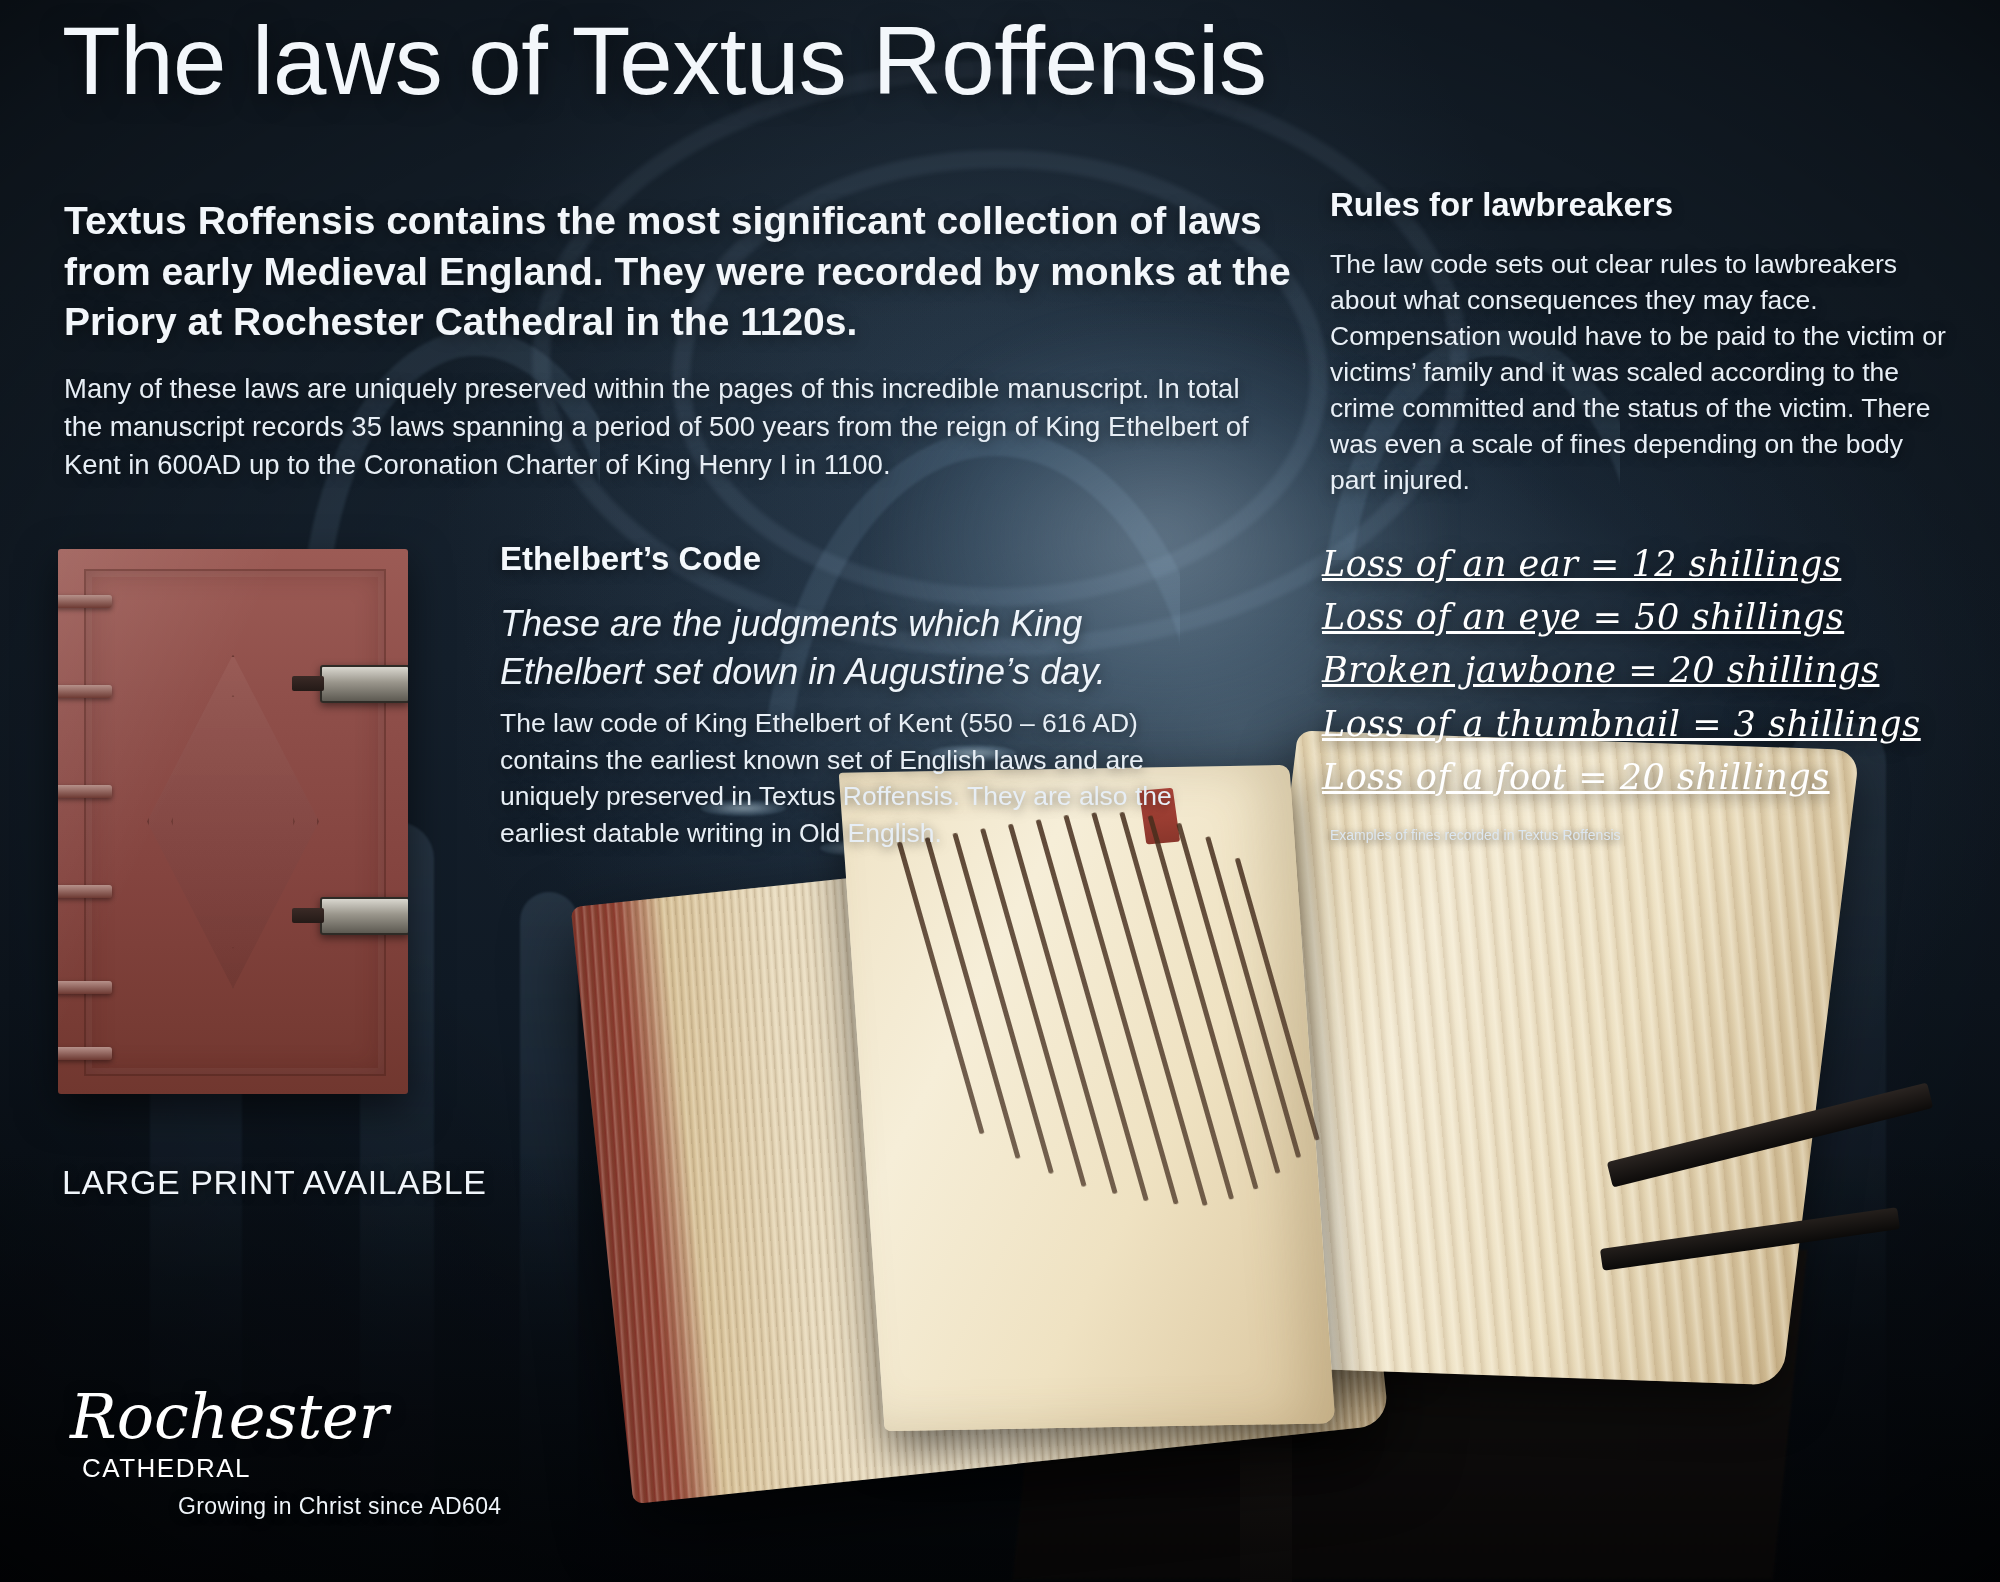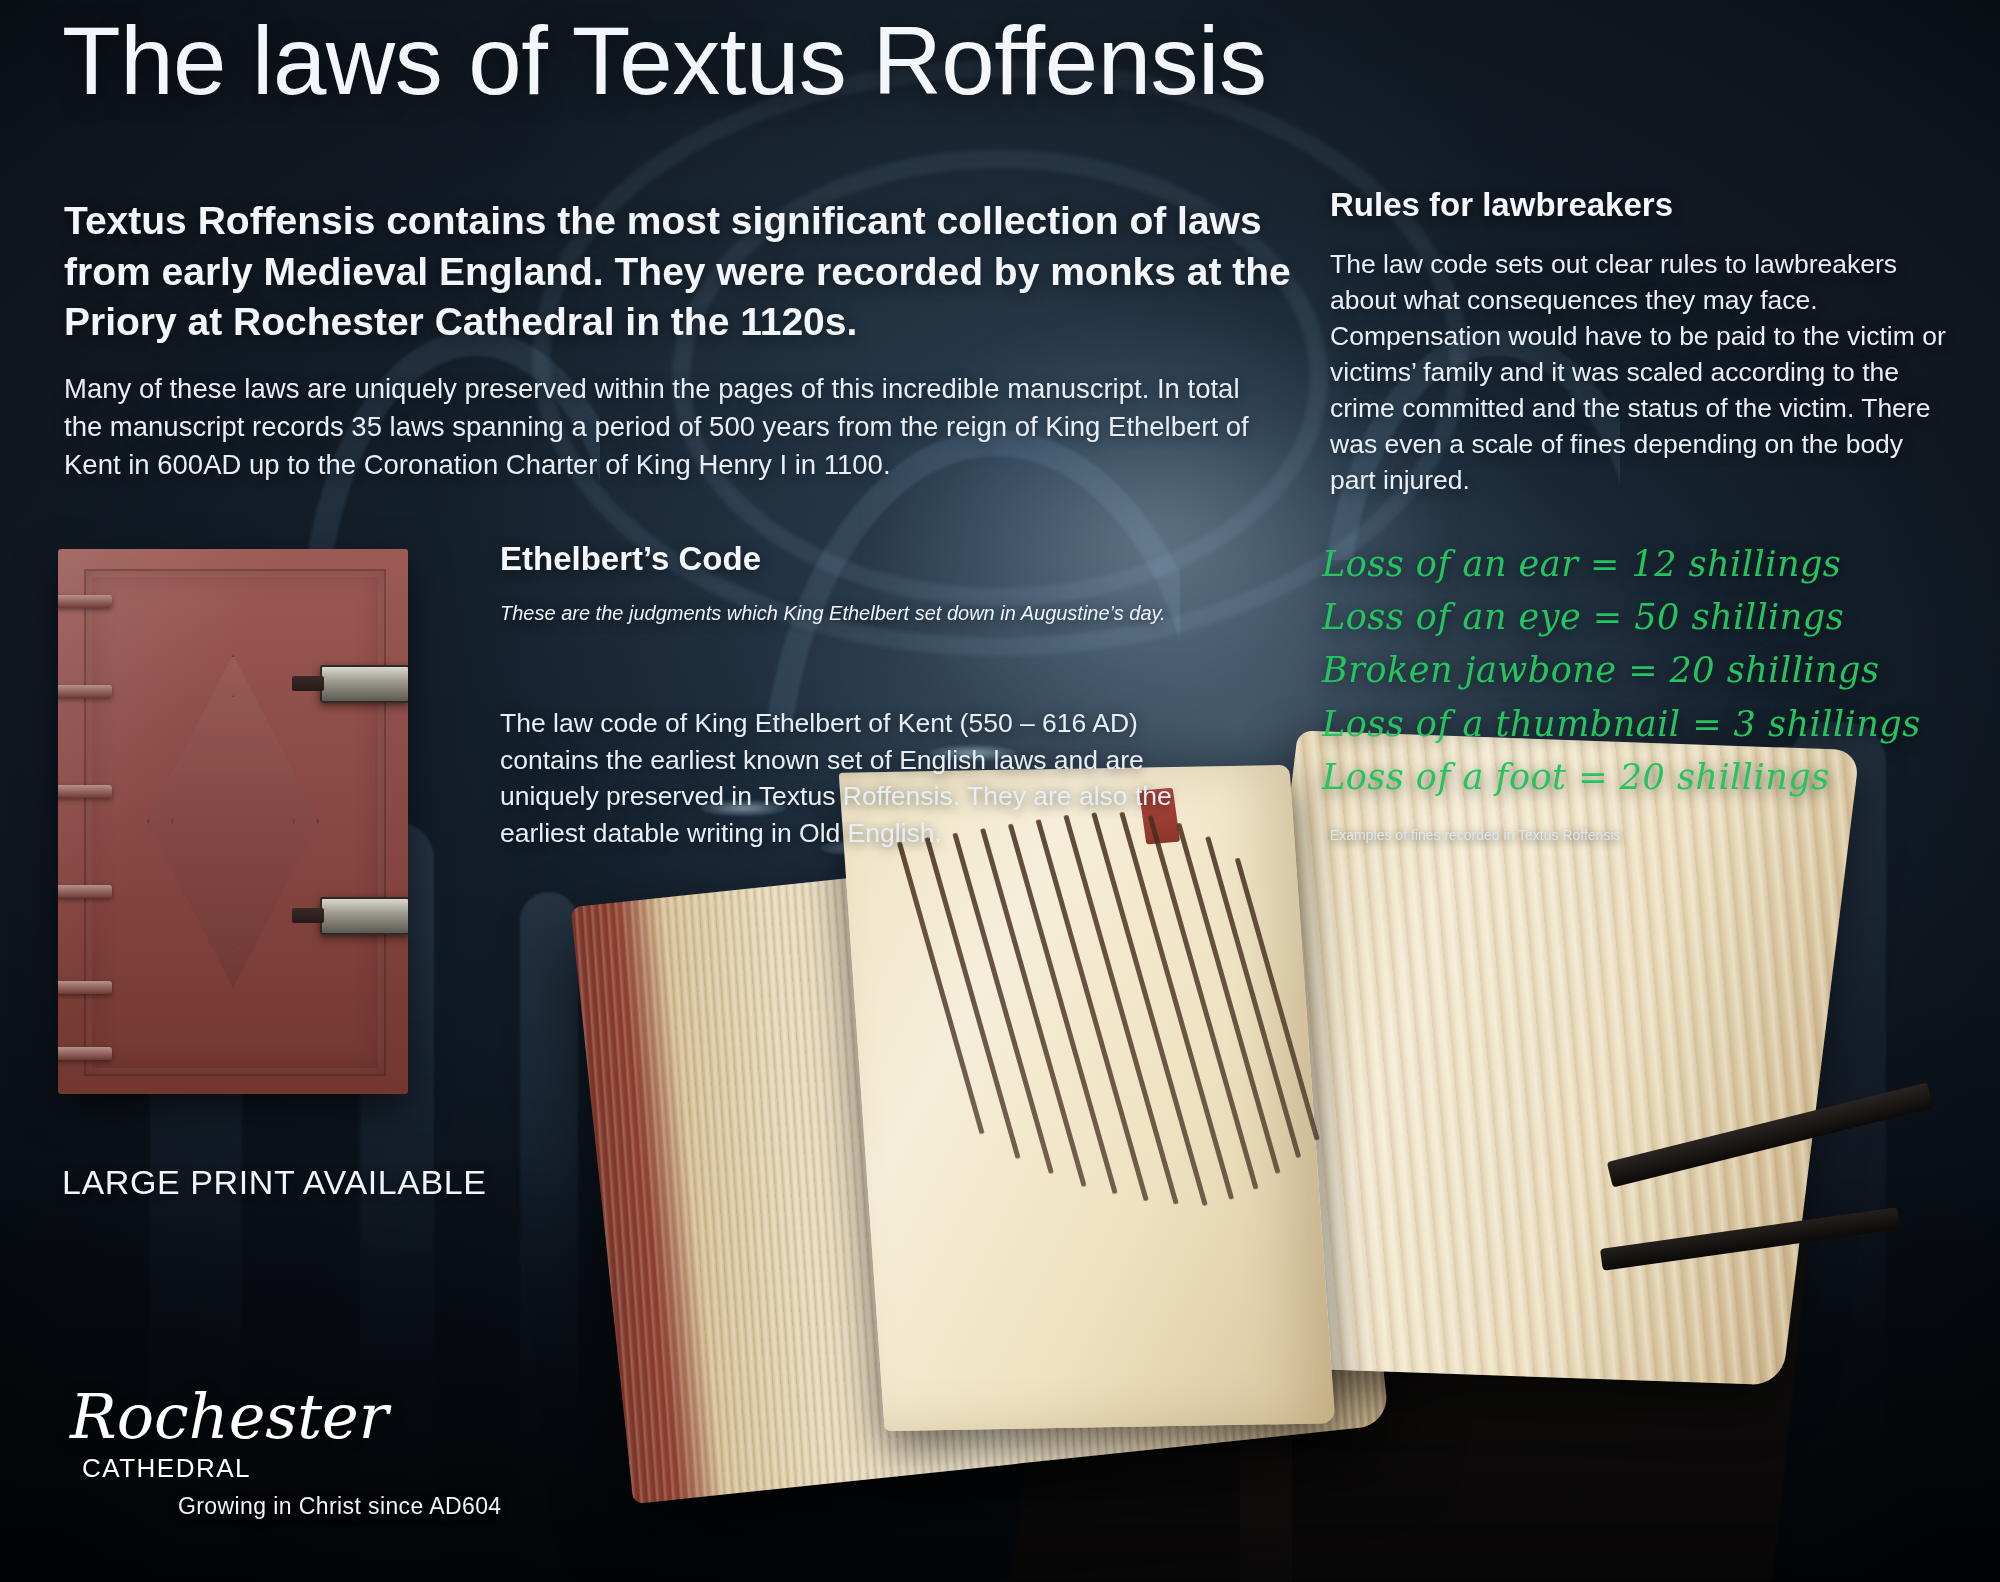--- a/index.html
+++ b/index.html
@@ -141,23 +141,24 @@
   }
   .fines {
     position: absolute;
     left: 1322px;
     top: 538px;
     width: 660px;
     font-family: "DejaVu Serif", serif;
     font-style: italic;
     font-size: 35px;
     line-height: 1.52;
-    color: #22c55e;
+    color: #ffffff;
     text-shadow: 0 3px 16px rgba(0,0,0,0.6);
     letter-spacing: 0.5px;
+    text-decoration: underline;
   }
   .fines div { white-space: nowrap; }
   .fines-caption {
     position: absolute;
     left: 1330px;
     top: 827px;
     font-size: 14px;
     color: #dde7f0;
     text-shadow: 0 2px 8px rgba(0,0,0,0.6);
   }
@@ -170,21 +171,21 @@
     font-size: 33px;
     font-weight: 700;
     color: #f4f8fc;
     text-shadow: 0 2px 12px rgba(0,0,0,0.55);
   }
   .eth-quote {
     position: absolute;
     left: 500px;
     top: 600px;
     width: 690px;
-    font-size: 20px;
+    font-size: 36px;
     font-style: italic;
     line-height: 1.32;
     color: #eef4fa;
     text-shadow: 0 2px 12px rgba(0,0,0,0.55);
   }
   .eth-body {
     position: absolute;
     left: 500px;
     top: 705px;
     width: 680px;

